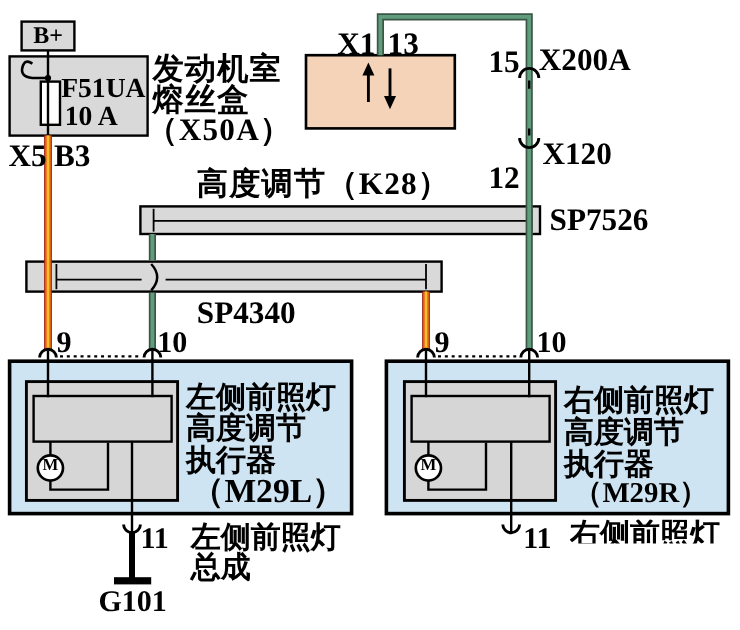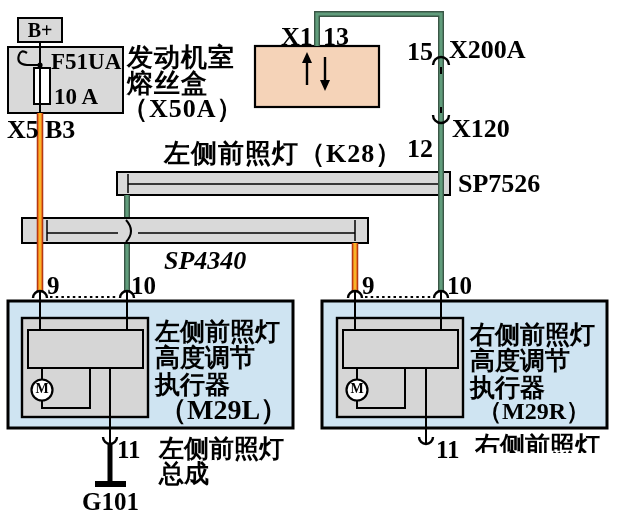--- a/index.html
+++ b/index.html
@@ -119,39 +119,39 @@
       <line x1="365" y1="297" x2="431" y2="297" stroke-width="2" stroke-dasharray="2.5,3.2"></line>
     </g>
     <path d="M 103 437 A 7 7 0 0 0 117 437" fill="none" stroke="#000" stroke-width="2.4"></path>
     <path d="M 419 437 A 7 7 0 0 0 433 437" fill="none" stroke="#000" stroke-width="2.4"></path>
 
     <line x1="110" y1="444" x2="110" y2="482" stroke="#000" stroke-width="5"></line>
     <rect x="95" y="481" width="31" height="6" fill="#000"></rect>
   </svg>
 
   <div class="lbl center" style="left:18px;top:20px;width:44px;font-size:20px;">B+</div>
-  <div class="lbl small" style="left:51px;top:50px;">F51UA</div>
+  <div class="lbl small" style="left:51px;top:62px;">F51UA</div>
   <div class="lbl small" style="left:54px;top:85px;">10 A</div>
   <div class="lbl cjk" style="left:127px;top:45px;">发动机室</div>
   <div class="lbl cjk" style="left:127px;top:71px;">熔丝盒</div>
   <div class="lbl cjk" style="left:122px;top:96px;">（X50A）</div>
   <div class="lbl lat" style="left:7px;top:117px;">X5</div>
   <div class="lbl lat" style="left:45px;top:117px;">B3</div>
 
   <div class="lbl lat" style="left:281px;top:24px;">X1</div>
   <div class="lbl lat" style="left:323px;top:24px;">13</div>
-  <div class="lbl cjk" style="left:164px;top:141px;">左侧前照灯（K28）</div>
+  <div class="lbl cjk" style="left:164px;top:141px;">高度调节（K28）</div>
 
   <div class="lbl lat" style="left:407px;top:39px;">15</div>
   <div class="lbl lat" style="left:449px;top:37px;">X200A</div>
   <div class="lbl lat" style="left:407px;top:117px;margin-top:19px;">12</div>
   <div class="lbl lat" style="left:452px;top:116px;">X120</div>
 
   <div class="lbl lat" style="left:458px;top:171px;">SP7526</div>
-  <div class="lbl lat" style="left:164px;top:248px;font-style:italic;">SP4340</div>
+  <div class="lbl lat" style="left:164px;top:248px;">SP4340</div>
 
   <div class="lbl pin" style="left:47px;top:273px;">9</div>
   <div class="lbl pin" style="left:131px;top:273px;">10</div>
   <div class="lbl pin" style="left:362px;top:273px;">9</div>
   <div class="lbl pin" style="left:447px;top:273px;">10</div>
 
   <div class="lbl pin" style="left:155px;top:319px;">左侧前照灯</div>
   <div class="lbl pin" style="left:155px;top:345px;">高度调节</div>
   <div class="lbl pin" style="left:155px;top:372px;">执行器</div>
   <div class="lbl" style="left:159px;top:396px;font-size:28px;">（M29L）</div>

